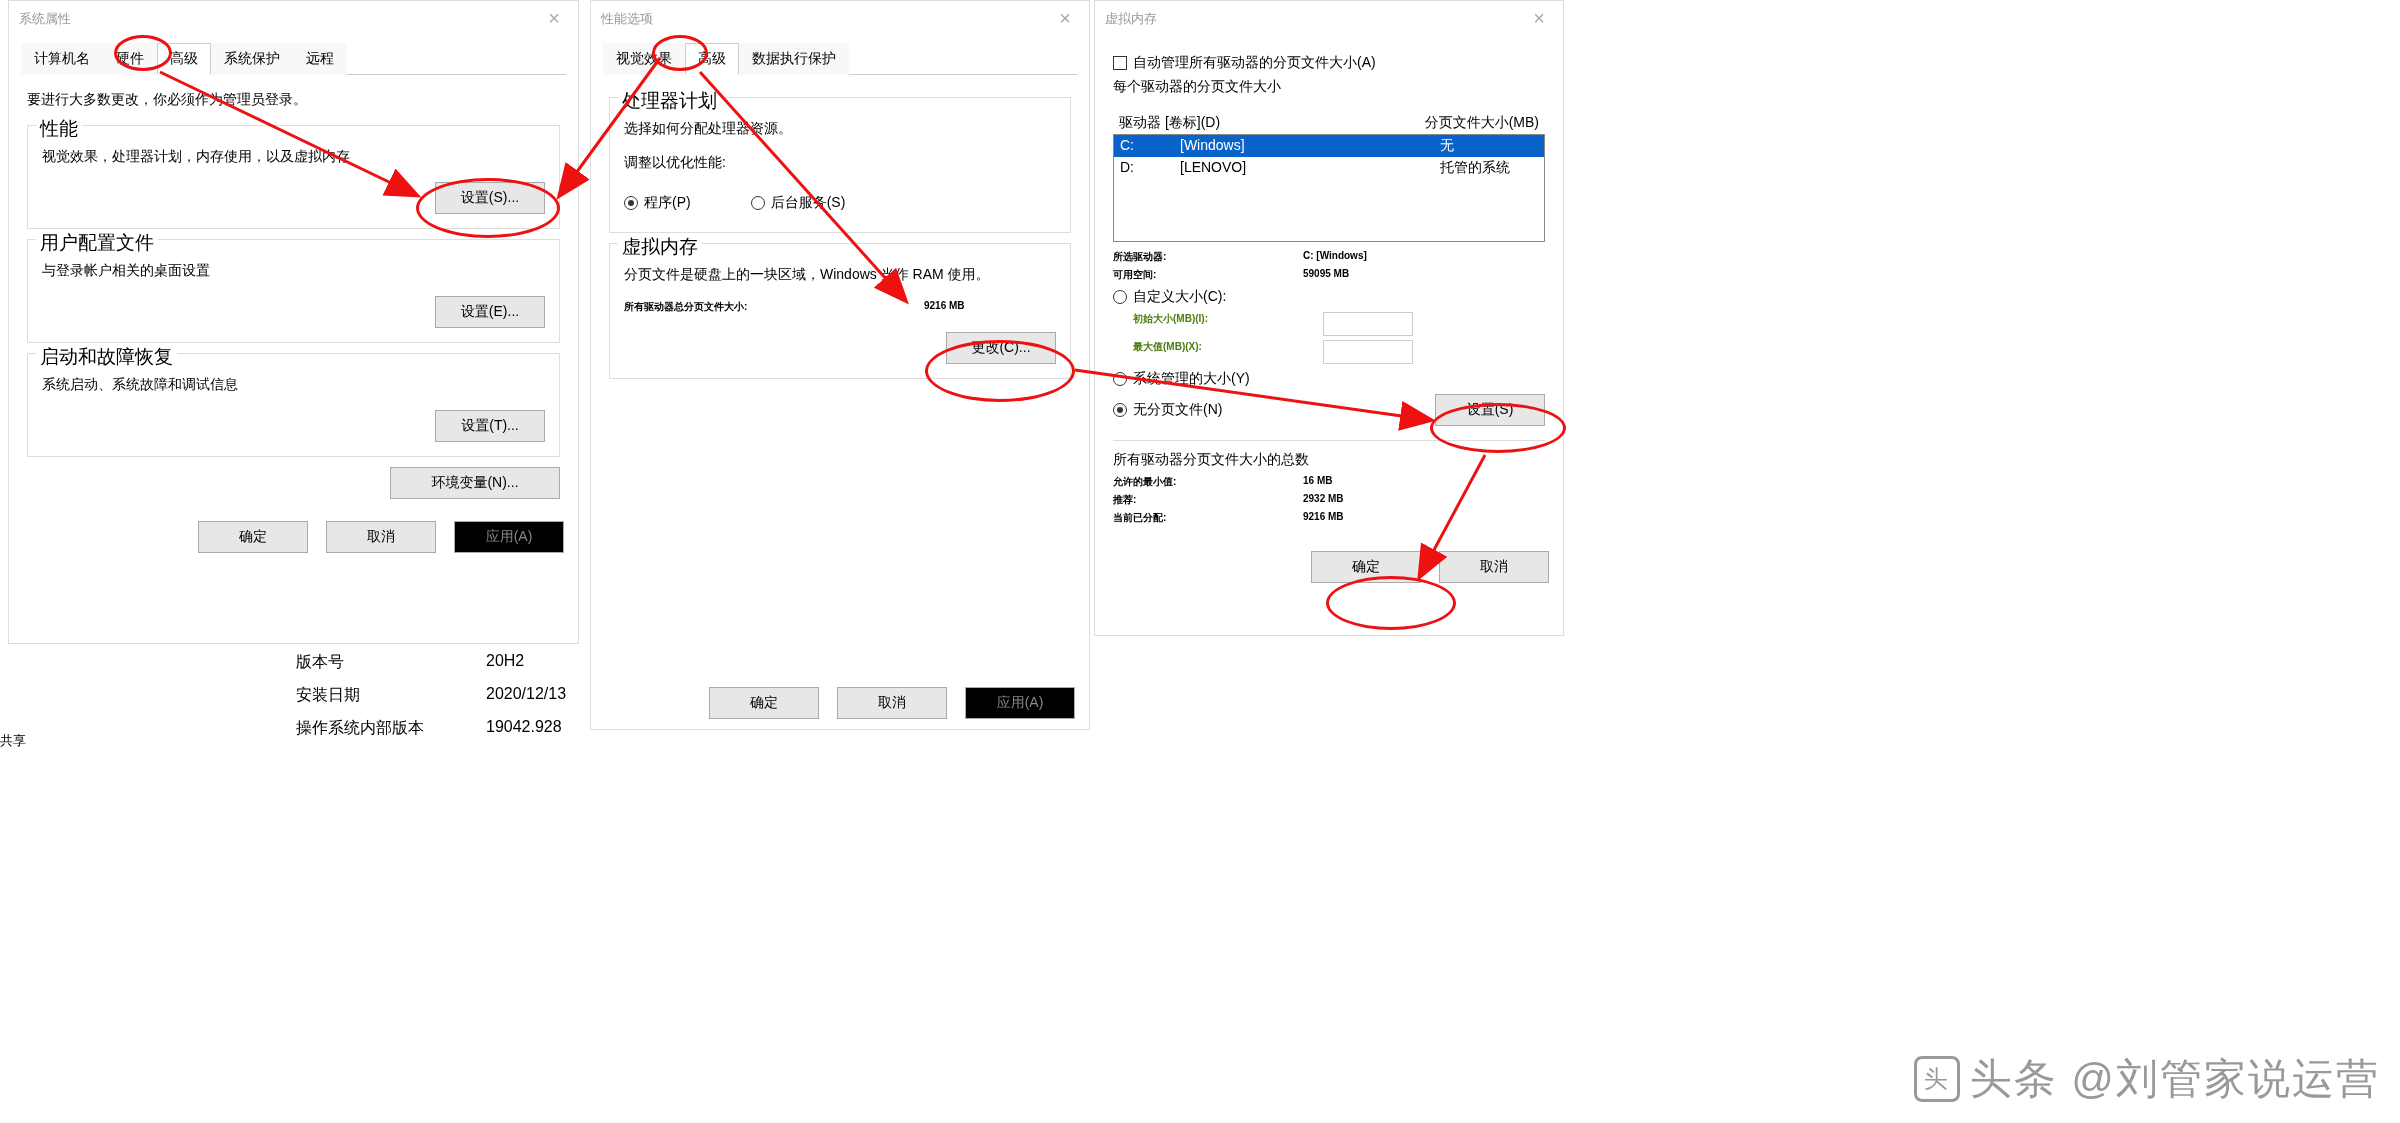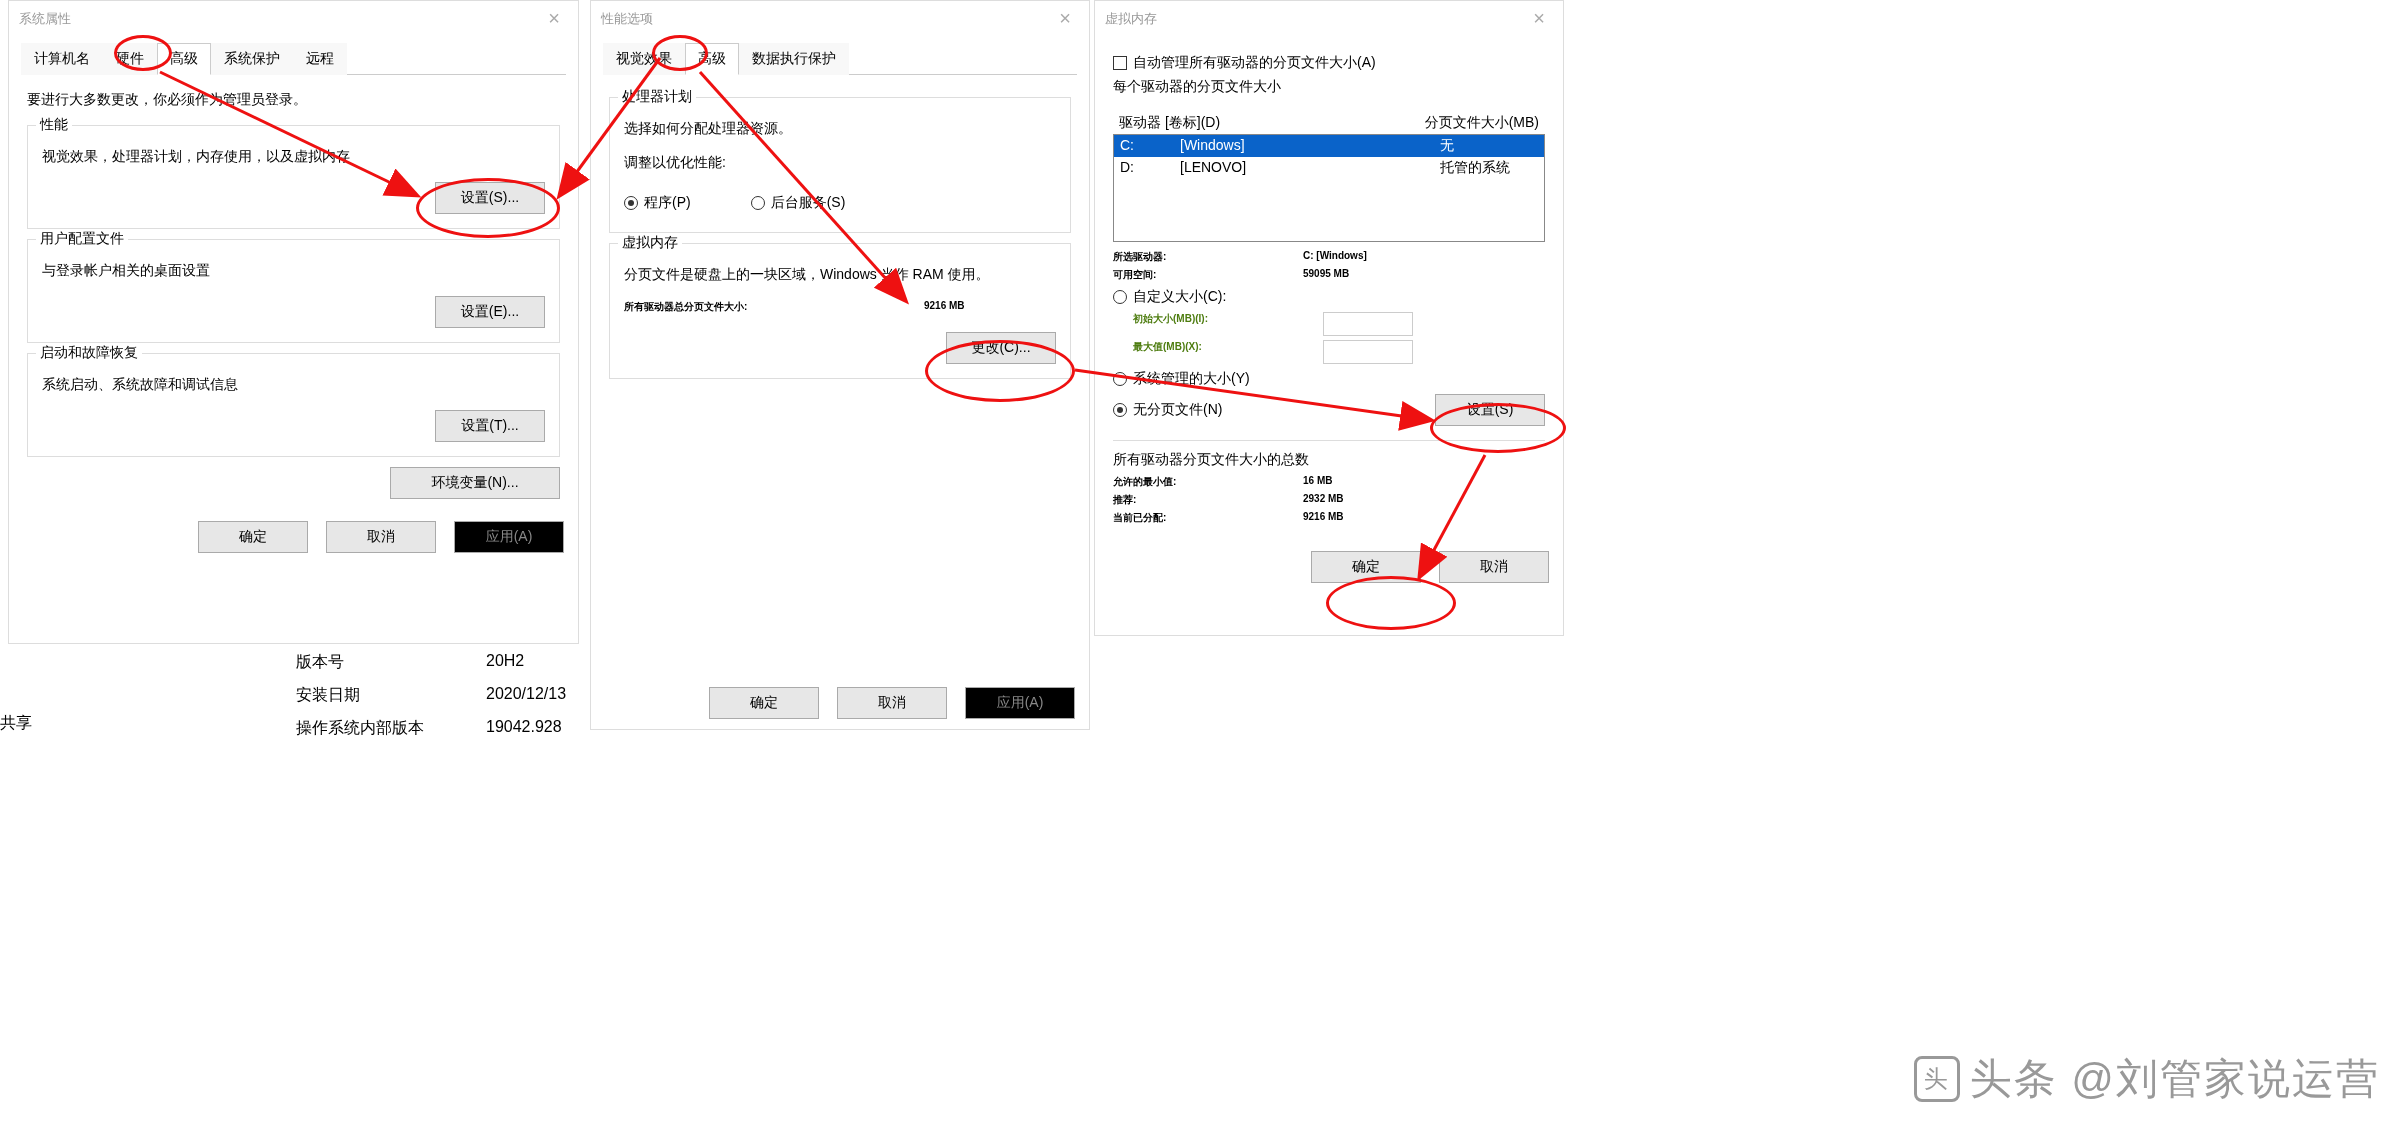--- a/index.html
+++ b/index.html
@@ -54,21 +54,21 @@
     margin: 10px 0;
     padding: 18px 14px 14px 14px;
     position: relative;
   }
   .group-title {
     position: absolute;
     top: -10px;
     left: 8px;
     background: #fff;
     padding: 0 4px;
-    font-size: 14px;
+    font-size: 19px;
   }
   .desc { font-size: 14px; margin: 4px 0 16px 0; }
   .btn {
     min-width: 110px;
     height: 32px;
     border: 1px solid #aaa;
     background: #e7e7e7;
     font-size: 14px;
     cursor: pointer;
     padding: 0 0;
@@ -113,21 +113,21 @@
   .kv .k { width: 190px; }
   .input-small {
     width: 90px; height: 24px; border: 1px solid #ccc; background: #fff;
   }
   .dim { color: #4d7c0f; }
   .group-sep { border-top: 1px solid #ddd; margin: 14px 0 10px 0; }
   
   .sysinfo { position: absolute; left: 296px; top: 640px; font-size: 16px; }
   .sysinfo .row { display: flex; margin: 12px 0; }
   .sysinfo .row .k { width: 190px; }
-  .share-label { position: absolute; left: 0; top: 713px; font-size: 16px; }
+  .share-label { position: absolute; left: 0; top: 732px; font-size: 13px; }
   .watermark {
     position: absolute; right: 20px; bottom: 16px;
     font-size: 42px; color: #999; letter-spacing: 2px;
     display: flex; align-items: center; gap: 10px;
   }
   .wm-logo {
     width: 46px; height: 46px; border: 3px solid #999; border-radius: 8px;
     display: flex; align-items: center; justify-content: center; font-size: 24px;
   }
   

